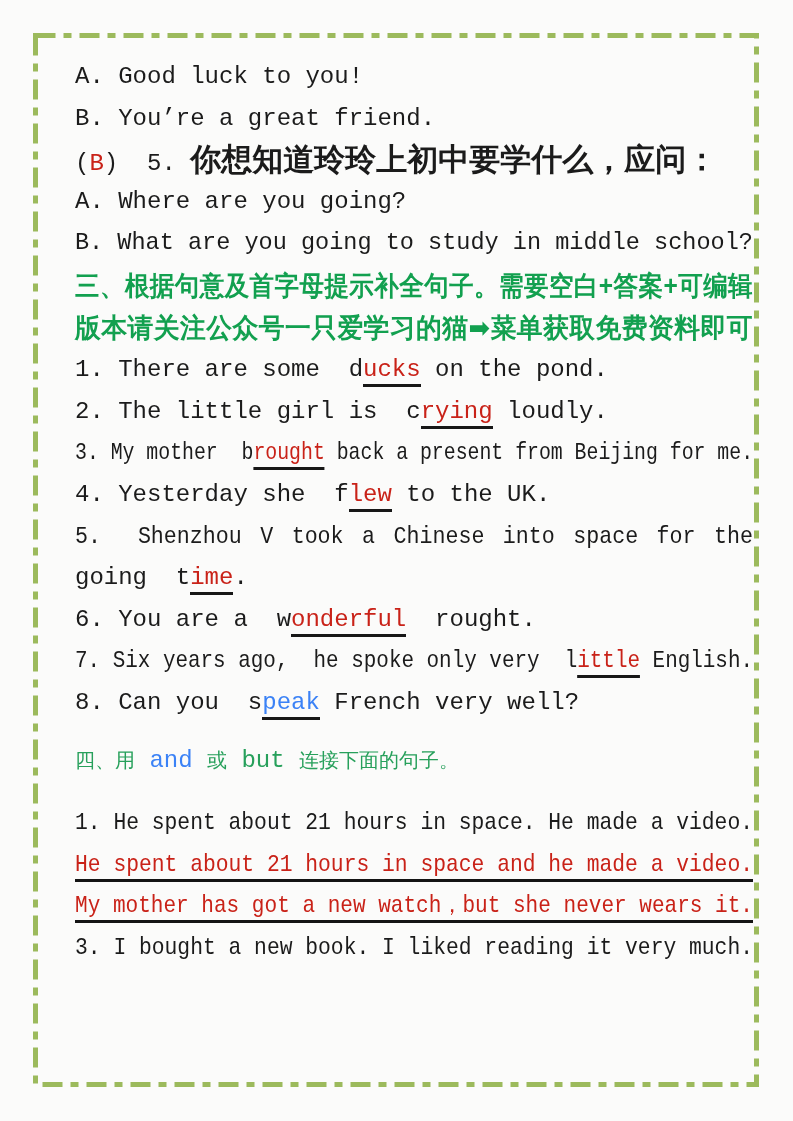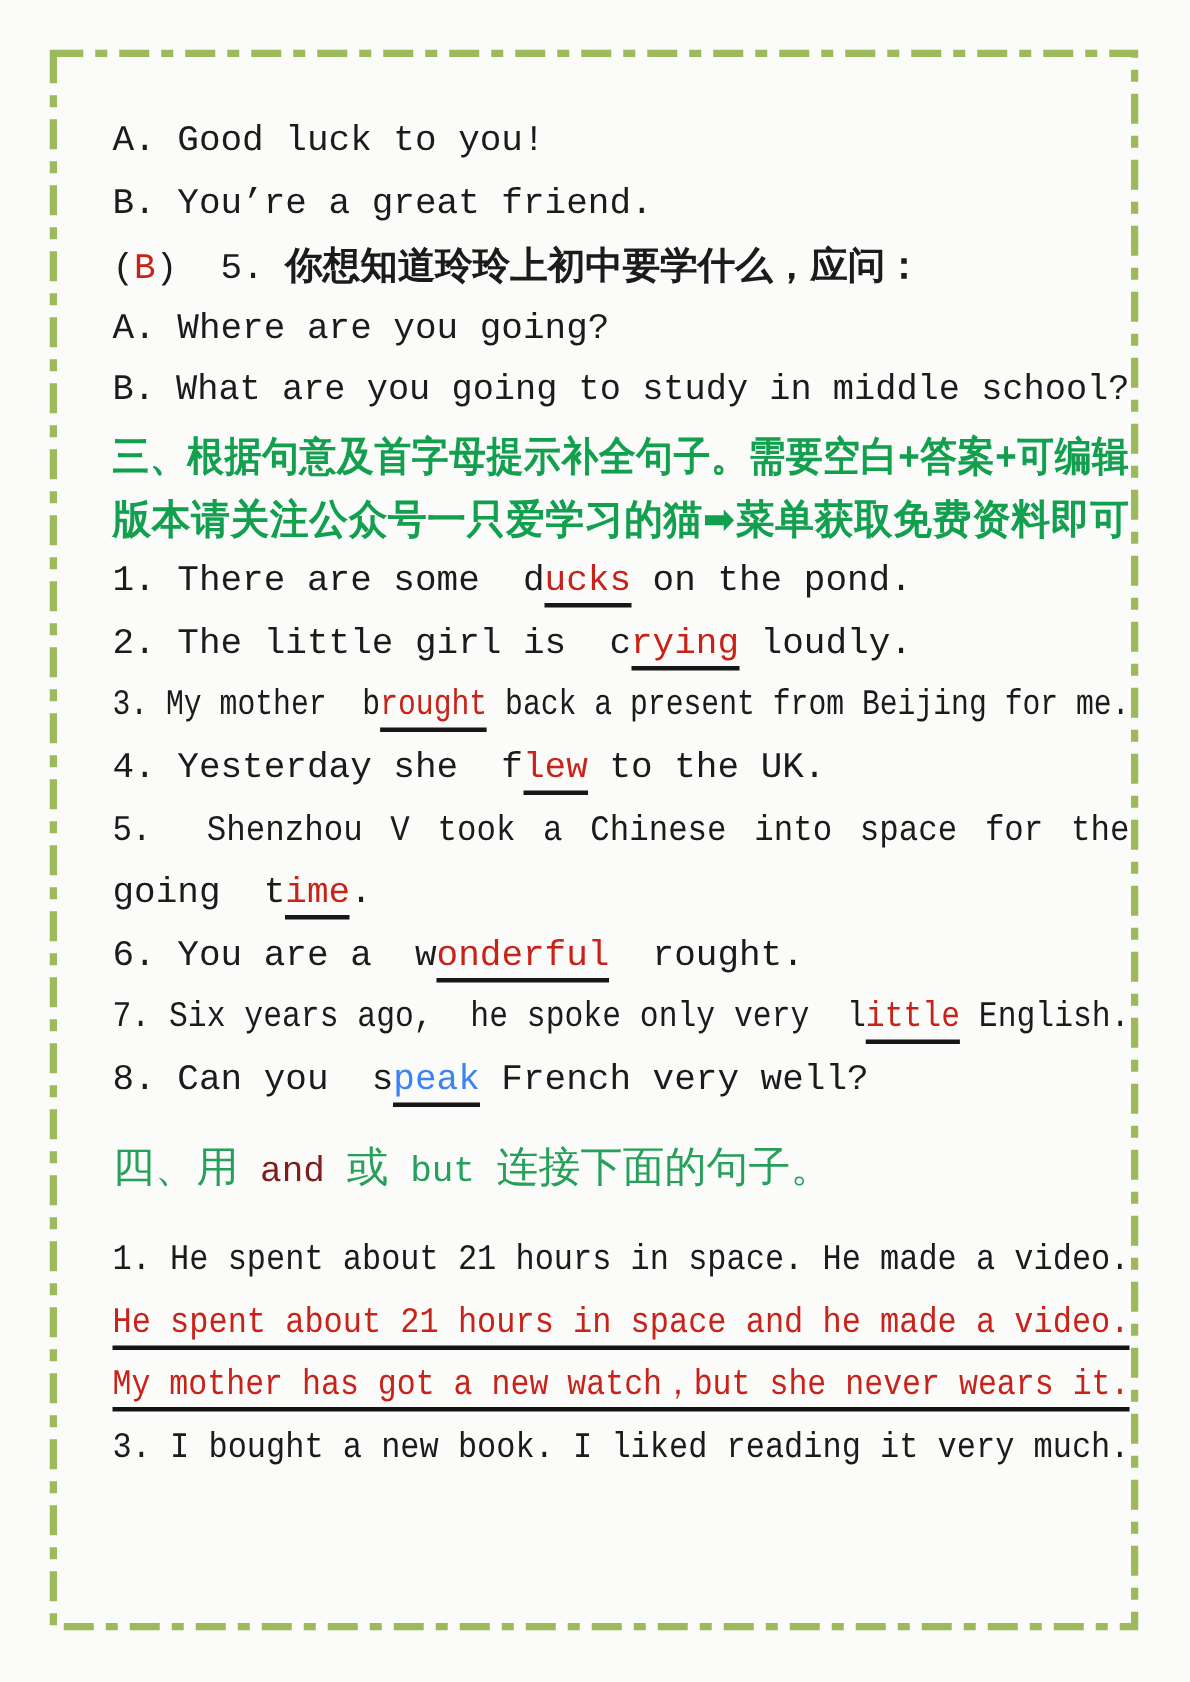--- a/index.html
+++ b/index.html
@@ -6,38 +6,38 @@
   body{
     width:793px;height:1121px;
     background:#fbfbfa;
     font-family:"Liberation Sans",sans-serif;
     overflow:hidden;
   }
   .sheet{position:relative;width:793px;height:1121px;background:#fbfbfa;}
   .frame{position:absolute;left:33px;top:33px;width:726px;height:1054px;}
   .frame svg{position:absolute;left:0;top:0;}
   .content{
-    position:absolute;left:75px;top:74px;width:678px;text-decoration:underline;
+    position:absolute;left:75px;top:56px;width:678px;text-decoration:underline;
   }
   .line{
     position:relative;
     height:41.6px;line-height:41.6px;
     color:#1b1b1b;
     white-space:pre;
   }
   .inner{
     display:inline-block;
     white-space:pre;
     transform-origin:left center;
   }
   .seg{display:inline;}
   .seg.mono{font-family:"Liberation Mono","DejaVu Sans Mono",monospace;font-size:24px;}
-  .seg.cn{font-family:"Liberation Serif","DejaVu Serif",serif;font-size:25px;font-weight:600;}
+  .seg.cn{font-family:"Liberation Serif","DejaVu Serif",serif;font-size:31px;font-weight:600;}
   .seg.cnb{font-family:"Liberation Sans","DejaVu Sans",sans-serif;font-size:27px;font-weight:700;letter-spacing:.5px;}
-  .seg.cn4{font-family:"Liberation Serif","DejaVu Serif",serif;font-size:28px;font-weight:500;}
+  .seg.cn4{font-family:"Liberation Serif","DejaVu Serif",serif;font-size:20px;font-weight:500;}
   .seg.ul{border-bottom:3px solid #171717;padding-bottom:1px;}
   .answer::after{
     content:"";position:absolute;left:0;right:0;top:35px;
     border-top:3px solid #141414;
   }
   .spread .inner{word-spacing:.38em;}
   .gap-lg{margin-top:2px;}
   .gap-md{margin-top:16px;}
   .gap-sm{margin-top:21px;}
 </style>
@@ -60,19 +60,19 @@
       <div class="line"><span class="inner" style="transform: scaleX(0.9541);"><span class="seg cnb" style="color: rgb(18, 160, 79);">版本请关注公众号一只爱学习的猫➡菜单获取免费资料即可</span></span></div>
       <div class="line"><span class="inner"><span class="seg mono">1. There are some  d</span><span class="seg mono ul" style="color: rgb(201, 34, 24);">ucks</span><span class="seg mono"> on the pond.</span></span></div>
       <div class="line"><span class="inner"><span class="seg mono">2. The little girl is  c</span><span class="seg mono ul" style="color: rgb(201, 34, 24);">rying</span><span class="seg mono"> loudly.</span></span></div>
       <div class="line"><span class="inner" style="transform: scaleX(0.8259);"><span class="seg mono">3. My mother  b</span><span class="seg mono ul" style="color: rgb(201, 34, 24);">rought</span><span class="seg mono"> back a present from Beijing for me.</span></span></div>
       <div class="line"><span class="inner"><span class="seg mono">4. Yesterday she  f</span><span class="seg mono ul" style="color: rgb(201, 34, 24);">lew</span><span class="seg mono"> to the UK.</span></span></div>
       <div class="line spread"><span class="inner" style="transform: scaleX(0.9014);"><span class="seg mono">5.  Shenzhou V took a Chinese into space for the</span></span></div>
       <div class="line"><span class="inner"><span class="seg mono">going  t</span><span class="seg mono ul" style="color: rgb(201, 34, 24);">ime</span><span class="seg mono">.</span></span></div>
       <div class="line"><span class="inner"><span class="seg mono">6. You are a  w</span><span class="seg mono ul" style="color: rgb(201, 34, 24);">onderful</span><span class="seg mono">  rought.</span></span></div>
       <div class="line"><span class="inner" style="transform: scaleX(0.8718);"><span class="seg mono">7. Six years ago,  he spoke only very  l</span><span class="seg mono ul" style="color: rgb(201, 34, 24);">ittle</span><span class="seg mono"> English.</span></span></div>
       <div class="line"><span class="inner"><span class="seg mono">8. Can you  s</span><span class="seg mono ul" style="color: #3b82f6;">peak</span><span class="seg mono"> French very well?</span></span></div>
-      <div class="line gap-md"><span class="inner"><span class="seg cn4" style="color: rgb(39, 160, 91);">四、用</span><span class="seg mono" style="color: #7f1d1d; text-align: center;"> and </span><span class="seg cn4" style="color: rgb(39, 160, 91);">或</span><span class="seg mono" style="color: rgb(39, 160, 91); margin-top: 17px;"> but </span><span class="seg cn4" style="color: rgb(39, 160, 91);">连接下面的句子。</span></span></div>
+      <div class="line gap-md"><span class="inner"><span class="seg cn4" style="color: rgb(39, 160, 91);">四、用</span><span class="seg mono" style="color: #3b82f6; text-align: center;"> and </span><span class="seg cn4" style="color: rgb(39, 160, 91);">或</span><span class="seg mono" style="color: rgb(39, 160, 91); margin-top: 17px;"> but </span><span class="seg cn4" style="color: rgb(39, 160, 91);">连接下面的句子。</span></span></div>
       <div class="line gap-sm"><span class="inner" style="transform: scaleX(0.8882);"><span class="seg mono">1. He spent about 21 hours in space. He made a video.</span></span></div>
       <div class="line answer"><span class="inner" style="transform: scaleX(0.8882);"><span class="seg mono" style="color: rgb(201, 34, 24);">He spent about 21 hours in space and he made a video.</span></span></div>
       <div class="line answer"><span class="inner" style="transform: scaleX(0.8772);"><span class="seg mono" style="color: rgb(201, 34, 24);">My mother has got a new watch，but she never wears it.</span></span></div>
       <div class="line"><span class="inner" style="transform: scaleX(0.8882);"><span class="seg mono">3. I bought a new book. I liked reading it very much.</span></span></div>
     </main>
 </div>
 
 </body></html>

